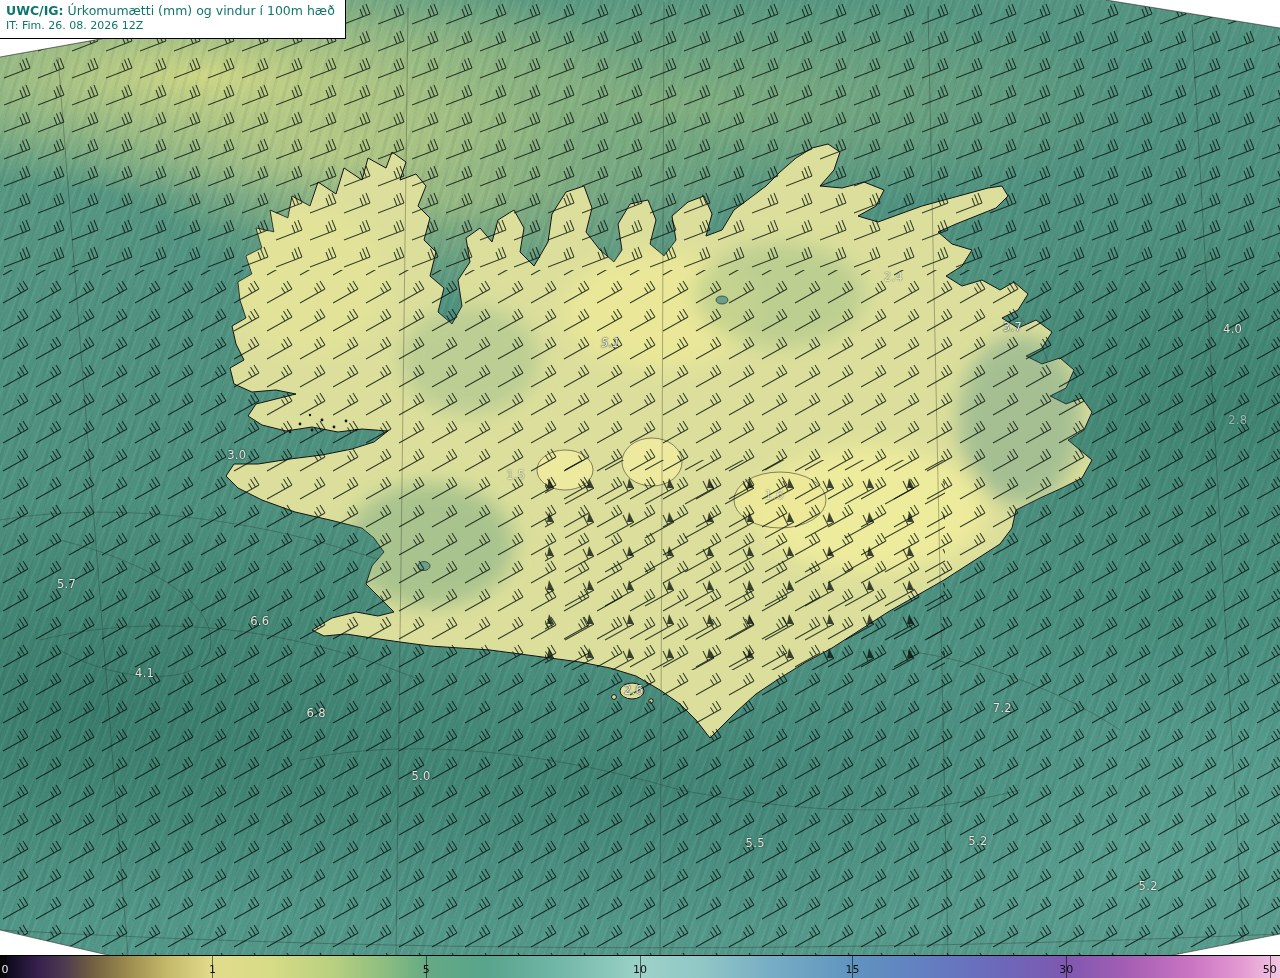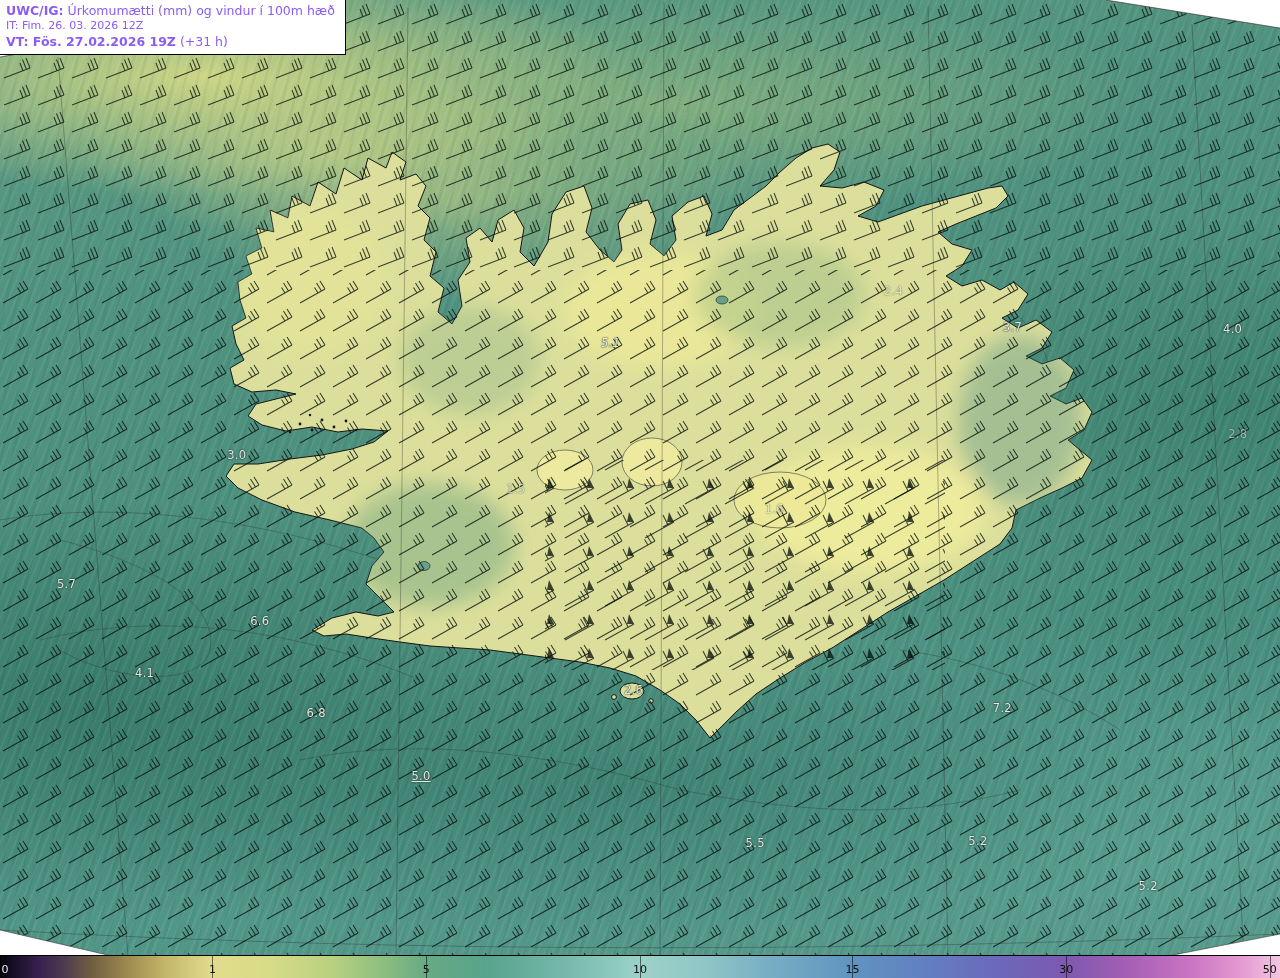--- a/index.html
+++ b/index.html
@@ -30,26 +30,26 @@
       repeating-linear-gradient(104deg, rgba(0,30,20,0.05) 0 3px, rgba(0,30,20,0) 3px 11px);
   }
   .map-svg{position:absolute;left:0;top:0;}
   
   .label-layer{position:absolute;inset:0;pointer-events:none;}
   .contour-label{
     position:absolute;transform:translate(-50%,-50%);
     font-size:11.5px;color:#e4e8e2;letter-spacing:0.3px;
     text-shadow:0 0 2px rgba(30,42,36,0.9),0 0 1px rgba(30,42,36,0.9);
   }
-  .contour-label.faint{opacity:0.55;margin-top:14px;}
+  .contour-label.faint{opacity:0.55;}
   
   .title-box{
     position:absolute;left:0;top:0;z-index:30;background:#fff;
     border:1px solid #000;border-left:none;border-top:none;
-    padding:3px 10px 4px 6px;color:#8b5cf6;
+    padding:3px 10px 4px 6px;color:#0f766e;
   }
   .title-box .l1{font-size:12.5px;line-height:1.3;}
   .title-box .l2{font-size:11px;line-height:1.3;}
   .title-box .l3{font-size:12.5px;line-height:1.3;}
   .title-box b{font-weight:bold;}
   
   .colorbar{position:absolute;left:0;right:0;bottom:0;height:22px;border-top:1px solid #000;background:#fff;}
   .cb-gradient{position:absolute;inset:0;}
   .cb-ticks{position:absolute;inset:0;}
   .cb-tick{position:absolute;top:0;bottom:0;width:1px;background:rgba(0,0,0,0.55);}
@@ -167,31 +167,30 @@
         <span class="contour-label" style="left: 96.3%; top: 34.4%;">4.0</span>
         <span class="contour-label faint" style="left: 96.7%; top: 43.9%; text-align: center;">2.8</span>
         <span class="contour-label" style="left: 18.5%; top: 47.6%;">3.0</span>
         <span class="contour-label faint" style="left: 40.3%; top: 49.7%;">1.5</span>
         <span class="contour-label faint" style="left: 60.5%; top: 51.8%;">1.6</span>
         <span class="contour-label" style="left: 5.2%; top: 61.1%;">5.7</span>
         <span class="contour-label" style="left: 20.3%; top: 60.4%; margin-top: 44px;">6.6</span>
         <span class="contour-label" style="left: 11.3%; top: 70.4%;">4.1</span>
         <span class="contour-label" style="left: 24.7%; top: 74.6%;">6.8</span>
         <span class="contour-label" style="left: 49.5%; top: 72.2%;">2.6</span>
-        <span class="contour-label" style="left: 32.9%; top: 81.2%; text-decoration: underline;">5.0</span>
+        <span class="contour-label" style="left: 32.9%; top: 81.2%;">5.0</span>
         <span class="contour-label" style="left: 75.5%; top: 74.1%; margin-left: 36px;">7.2</span>
         <span class="contour-label" style="left: 59%; top: 88.2%;">5.5</span>
         <span class="contour-label" style="left: 76.4%; top: 88%;">5.2</span>
         <span class="contour-label" style="left: 89.7%; top: 92.7%;">5.2</span>
       </div>
 
     <div class="title-box">
       <div class="l1"><b>UWC/IG:</b><span> Úrkomumætti (mm) og vindur í 100m hæð</span></div>
-      <div class="l2">IT: Fim. 26. 03. 2026 12Z</div>
-      <div class="l3"><b>VT: Fös. 27.02.2026 19Z</b><span> (+31 h)</span></div>
+      <div class="l2">IT: Fim. 26. 08. 2026 12Z</div>
     </div>
   </div>
 
   <div class="colorbar">
     <div class="cb-gradient" style="background: linear-gradient(90deg, rgb(5, 5, 7) 0%, rgb(24, 16, 42) 1.2%, rgb(56, 32, 78) 3%, rgb(78, 58, 80) 5%, rgb(110, 92, 64) 7%, rgb(156, 140, 78) 10%, rgb(196, 184, 106) 13%, rgb(226, 220, 140) 16.6%, rgb(216, 220, 134) 21%, rgb(184, 208, 128) 26%, rgb(140, 190, 128) 30%, rgb(102, 170, 132) 33.3%, rgb(88, 164, 140) 38%, rgb(116, 184, 170) 44%, rgb(156, 210, 200) 50%, rgb(144, 198, 198) 55%, rgb(120, 174, 196) 60%, rgb(96, 148, 192) 66.6%, rgb(98, 128, 194) 72%, rgb(108, 104, 186) 78%, rgb(126, 88, 176) 83.3%, rgb(164, 94, 180) 88%, rgb(202, 116, 194) 93%, rgb(228, 154, 210) 97%, rgb(242, 198, 226) 100%);"></div>
     <div class="cb-ticks">
         <div class="cb-tick" style="left: 0.4%;"></div>
         <span class="cb-label light" style="left: 0.4%;">0</span>
         <div class="cb-tick" style="left: 16.6%;"></div>
         <span class="cb-label" style="left: 16.6%;">1</span>

